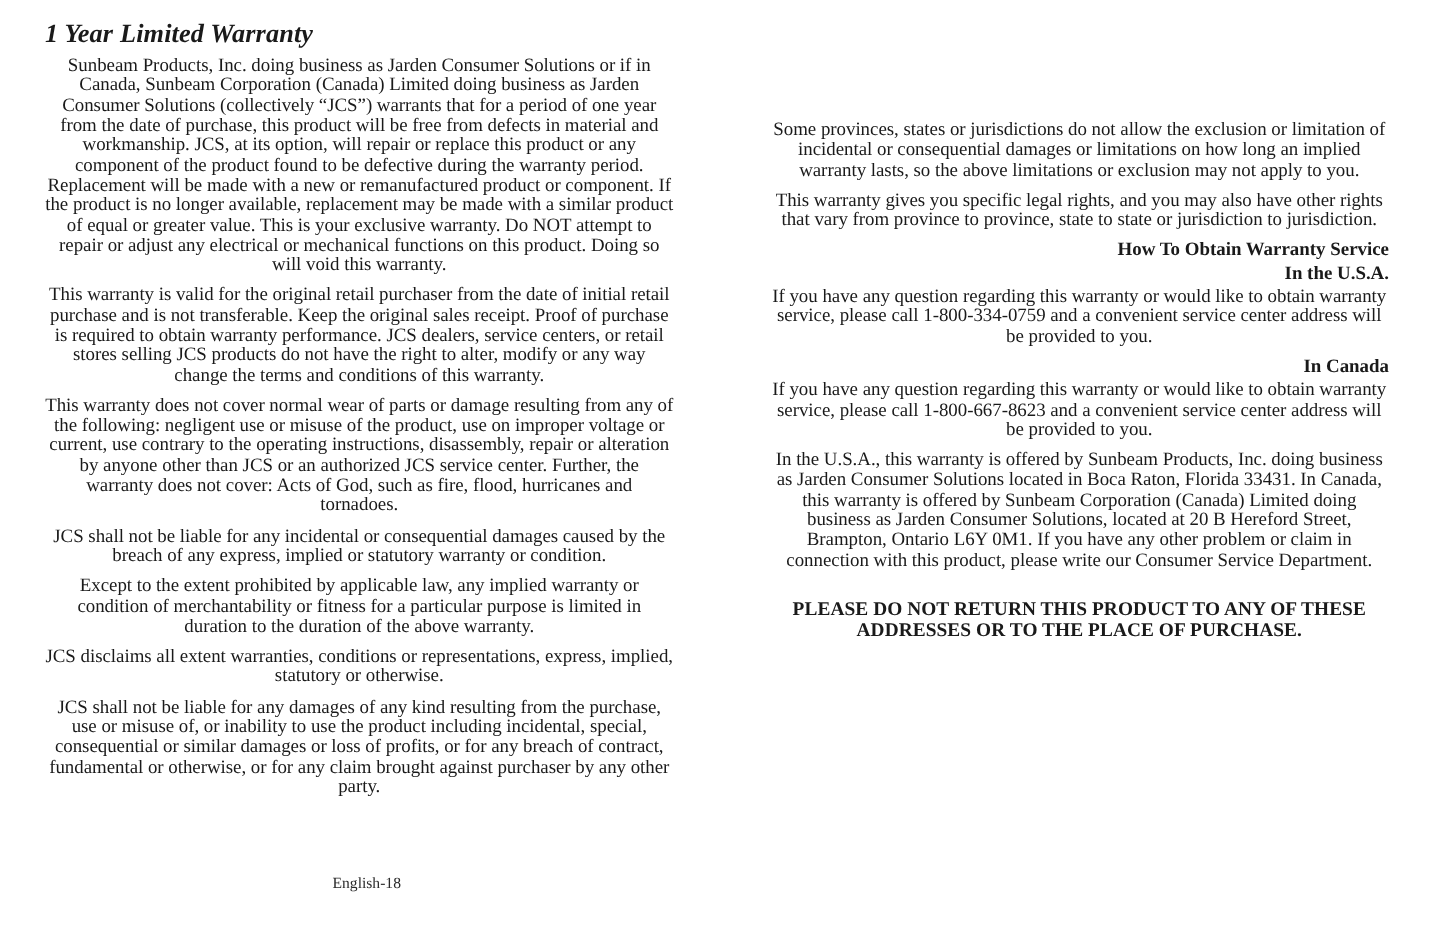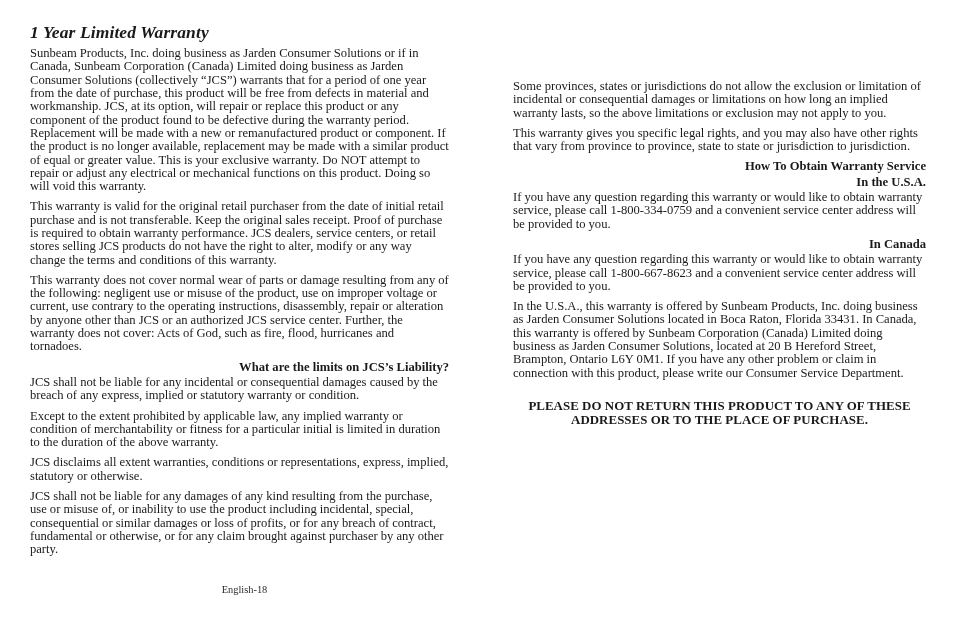--- a/index.html
+++ b/index.html
@@ -19,36 +19,36 @@
     position: absolute;
     inset: 0;
     display: flex;
   }
   .page {
     position: relative;
     width: 477px;
     height: 618px;
     box-sizing: border-box;
   }
-  .page-left  { padding: 22px 28px 0 30px; }
+  .page-left  { padding: 12px 28px 0 30px; }
   .page-right { padding: 44px 28px 0 36px; margin-top: 36px; }
 
   .doc-title {
     font-size: 17.5px;
     font-weight: bold;
     font-style: italic;
     line-height: 1.15;
     margin: 0 0 5px 0;
     letter-spacing: 0.1px;
   }
   p.body-par {
     font-size: 12.6px;
     line-height: 13.3px;
     margin: 0 0 7px 0;
-    text-align: left;
+    text-align: center;
     letter-spacing: -0.02px;
   }
   h3.sub-head {
     font-size: 12.6px;
     line-height: 13.3px;
     font-weight: bold;
     margin: 0 0 2px 0;
     text-align: right;
   }
   h3.sub-head.tight-top { margin-top: 1px; }
@@ -77,24 +77,23 @@
 
 <div class="spread">
 
   <div class="page page-left">
     <h1 class="doc-title">1 Year Limited Warranty</h1>
 
     <p class="body-par">Sunbeam Products, Inc. doing business as Jarden Consumer Solutions or if in Canada, Sunbeam Corporation (Canada) Limited doing business as Jarden Consumer Solutions (collectively “JCS”) warrants that for a period of one year from the date of purchase, this product will be free from defects in material and workmanship. JCS, at its option, will repair or replace this product or any component of the product found to be defective during the warranty period. Replacement will be made with a new or remanufactured product or component. If the product is no longer available, replacement may be made with a similar product of equal or greater value. This is your exclusive warranty. Do NOT attempt to repair or adjust any electrical or mechanical functions on this product. Doing so will void this warranty.</p>
     <p class="body-par">This warranty is valid for the original retail purchaser from the date of initial retail purchase and is not transferable. Keep the original sales receipt. Proof of purchase is required to obtain warranty performance. JCS dealers, service centers, or retail stores selling JCS products do not have the right to alter, modify or any way change the terms and conditions of this warranty.</p>
     <p class="body-par">This warranty does not cover normal wear of parts or damage resulting from any of the following: negligent use or misuse of the product, use on improper voltage or current, use contrary to the operating instructions, disassembly, repair or alteration by anyone other than JCS or an authorized JCS service center. Further, the warranty does not cover: Acts of God, such as fire, flood, hurricanes and tornadoes.</p>
 
-    <h3 class="sub-head">What are the limits on JCS’s Liability?</h3>
 
     <p class="body-par">JCS shall not be liable for any incidental or consequential damages caused by the breach of any express, implied or statutory warranty or condition.</p>
-    <p class="body-par">Except to the extent prohibited by applicable law, any implied warranty or condition of merchantability or fitness for a particular initial is limited in duration to the duration of the above warranty.</p>
+    <p class="body-par">Except to the extent prohibited by applicable law, any implied warranty or condition of merchantability or fitness for a particular purpose is limited in duration to the duration of the above warranty.</p>
     <p class="body-par">JCS disclaims all extent warranties, conditions or representations, express, implied, statutory or otherwise.</p>
     <p class="body-par">JCS shall not be liable for any damages of any kind resulting from the purchase, use or misuse of, or inability to use the product including incidental, special, consequential or similar damages or loss of profits, or for any breach of contract, fundamental or otherwise, or for any claim brought against purchaser by any other party.</p>
 
     <div class="folio">English-18</div>
   </div>
 
   <div class="page page-right">
     <p class="body-par">Some provinces, states or jurisdictions do not allow the exclusion or limitation of incidental or consequential damages or limitations on how long an implied warranty lasts, so the above limitations or exclusion may not apply to you.</p>
     <p class="body-par">This warranty gives you specific legal rights, and you may also have other rights that vary from province to province, state to state or jurisdiction to jurisdiction.</p>
 

